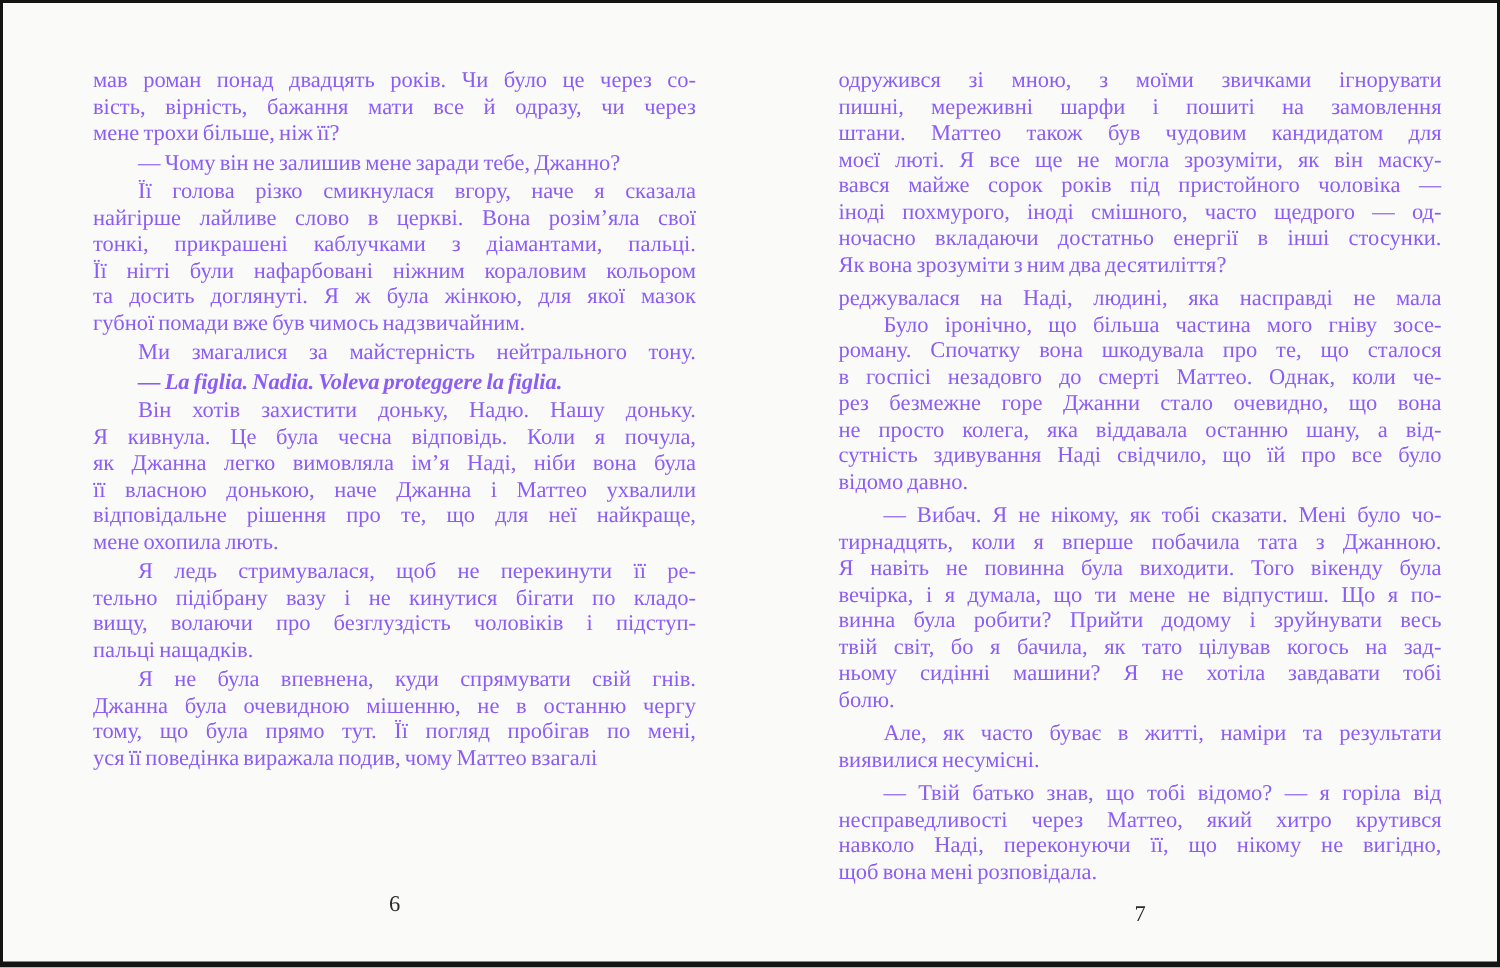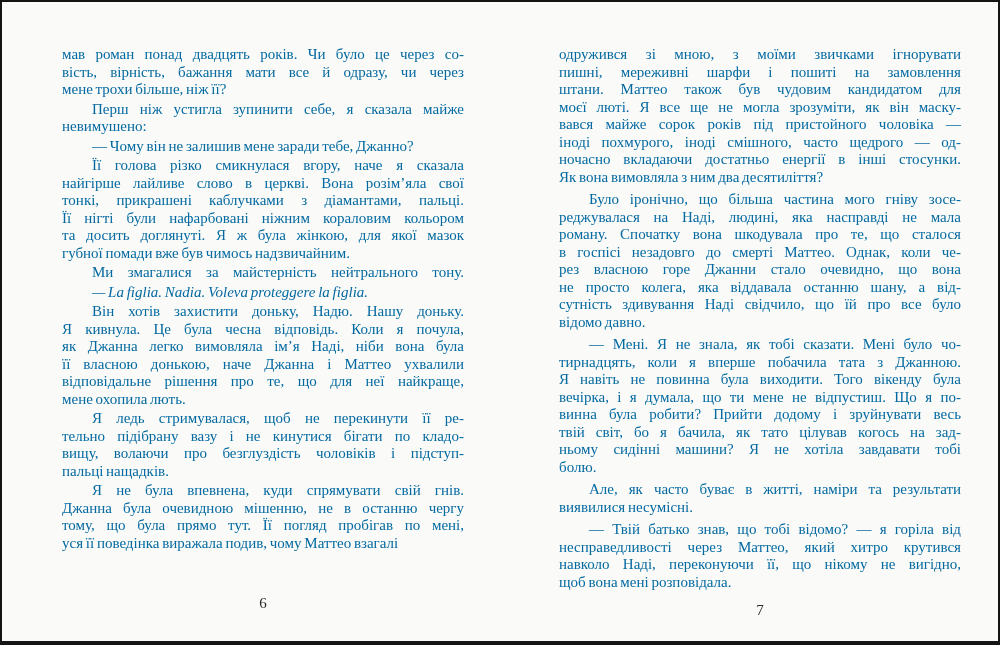--- a/index.html
+++ b/index.html
@@ -14,30 +14,30 @@
     height: 645px;
     box-sizing: border-box;
     background: #fafaf8;
     border: 2px solid #141414;
     border-bottom-width: 4px;
     overflow: hidden;
   }
   .text-block {
     position: absolute;
     width: 402px;
-    color: #0369a1;
+    color: #8b5cf6;
     font-size: 15px;
   }
   .text-block.left  { left: 60px;  top: 44px; }
   .text-block.right { left: 557px; top: 44px; }
 
   .page-left  .para + .para { margin-top: 2px; }
   .page-right .para + .para { margin-top: 5px; }
 
-  .para.italic .line { font-style: italic; }
+  .para.italic .line { font-style: italic; font-weight: bold; }
 
   .line {
     height: 17.5px;
     line-height: 17.5px;
     overflow: hidden;
     word-spacing: -1px;
     text-align: justify;
     text-align-last: justify;
     white-space: normal;
   }
@@ -61,24 +61,20 @@
 </head>
 <body>
 
 <div class="screen">
 
   <div class="text-block left page-left">
       <div class="para">
         <div class="line">мав роман понад двадцять років. Чи було це через со-</div>
         <div class="line">вість, вірність, бажання мати все й одразу, чи через</div>
         <div class="line para-end">мене трохи більше, ніж її?</div>
-      </div>
-      <div class="para">
-        <div class="line indent">Перш ніж устигла зупинити себе, я сказала майже</div>
-        <div class="line para-end">невимушено:</div>
       </div>
       <div class="para">
         <div class="line indent para-end">— Чому він не залишив мене заради тебе, Джанно?</div>
       </div>
       <div class="para">
         <div class="line indent">Її голова різко смикнулася вгору, наче я сказала</div>
         <div class="line">найгірше лайливе слово в церкві. Вона розім’яла свої</div>
         <div class="line">тонкі, прикрашені каблучками з діамантами, пальці.</div>
         <div class="line">Її нігті були нафарбовані ніжним кораловим кольором</div>
         <div class="line">та досить доглянуті. Я ж була жінкою, для якої мазок</div>
@@ -114,34 +110,34 @@
 
   <div class="text-block right page-right">
       <div class="para">
         <div class="line">одружився зі мною, з моїми звичками ігнорувати</div>
         <div class="line">пишні, мереживні шарфи і пошиті на замовлення</div>
         <div class="line">штани. Маттео також був чудовим кандидатом для</div>
         <div class="line">моєї люті. Я все ще не могла зрозуміти, як він маску-</div>
         <div class="line">вався майже сорок років під пристойного чоловіка —</div>
         <div class="line">іноді похмурого, іноді смішного, часто щедрого — од-</div>
         <div class="line">ночасно вкладаючи достатньо енергії в інші стосунки.</div>
-        <div class="line para-end">Як вона вимовляла з ним два десятиліття?</div>
+        <div class="line para-end">Як вона зрозуміти з ним два десятиліття?</div>
       </div>
       <div class="para">
+        <div class="line">реджувалася на Наді, людині, яка насправді не мала</div>
         <div class="line indent">Було іронічно, що більша частина мого гніву зосе-</div>
-        <div class="line">реджувалася на Наді, людині, яка насправді не мала</div>
         <div class="line">роману. Спочатку вона шкодувала про те, що сталося</div>
         <div class="line">в госпісі незадовго до смерті Маттео. Однак, коли че-</div>
-        <div class="line">рез власною горе Джанни стало очевидно, що вона</div>
+        <div class="line">рез безмежне горе Джанни стало очевидно, що вона</div>
         <div class="line">не просто колега, яка віддавала останню шану, а від-</div>
         <div class="line">сутність здивування Наді свідчило, що їй про все було</div>
         <div class="line para-end">відомо давно.</div>
       </div>
       <div class="para">
-        <div class="line indent">— Мені. Я не знала, як тобі сказати. Мені було чо-</div>
+        <div class="line indent">— Вибач. Я не нікому, як тобі сказати. Мені було чо-</div>
         <div class="line">тирнадцять, коли я вперше побачила тата з Джанною.</div>
         <div class="line">Я навіть не повинна була виходити. Того вікенду була</div>
         <div class="line">вечірка, і я думала, що ти мене не відпустиш. Що я по-</div>
         <div class="line">винна була робити? Прийти додому і зруйнувати весь</div>
         <div class="line">твій світ, бо я бачила, як тато цілував когось на зад-</div>
         <div class="line">ньому сидінні машини? Я не хотіла завдавати тобі</div>
         <div class="line para-end">болю.</div>
       </div>
       <div class="para">
         <div class="line indent">Але, як часто буває в житті, наміри та результати</div>

